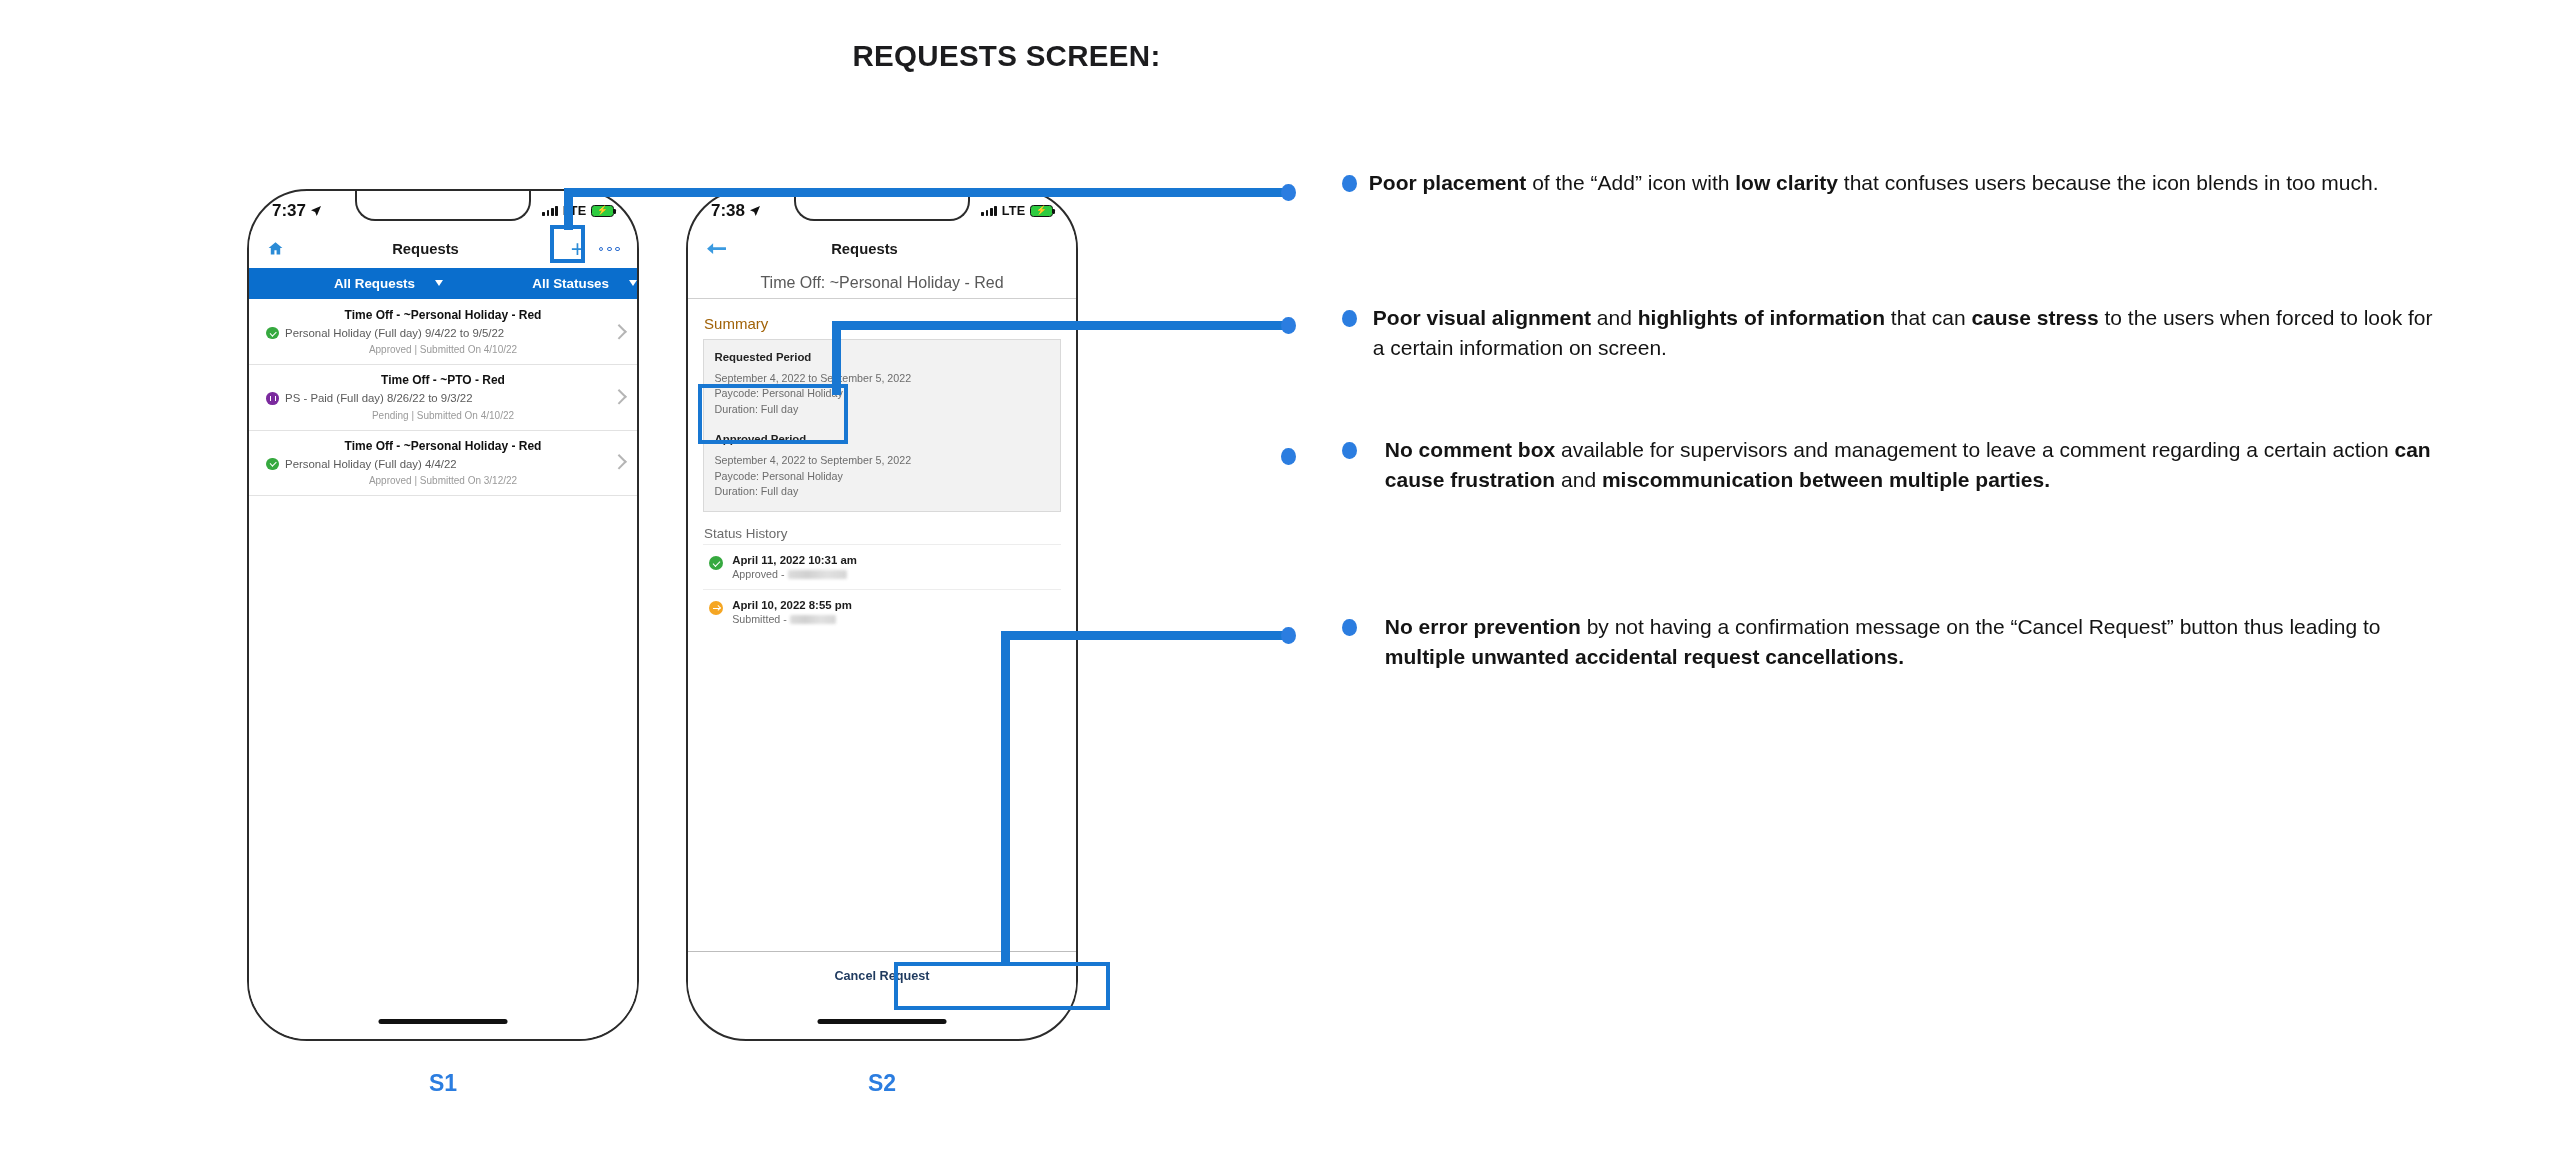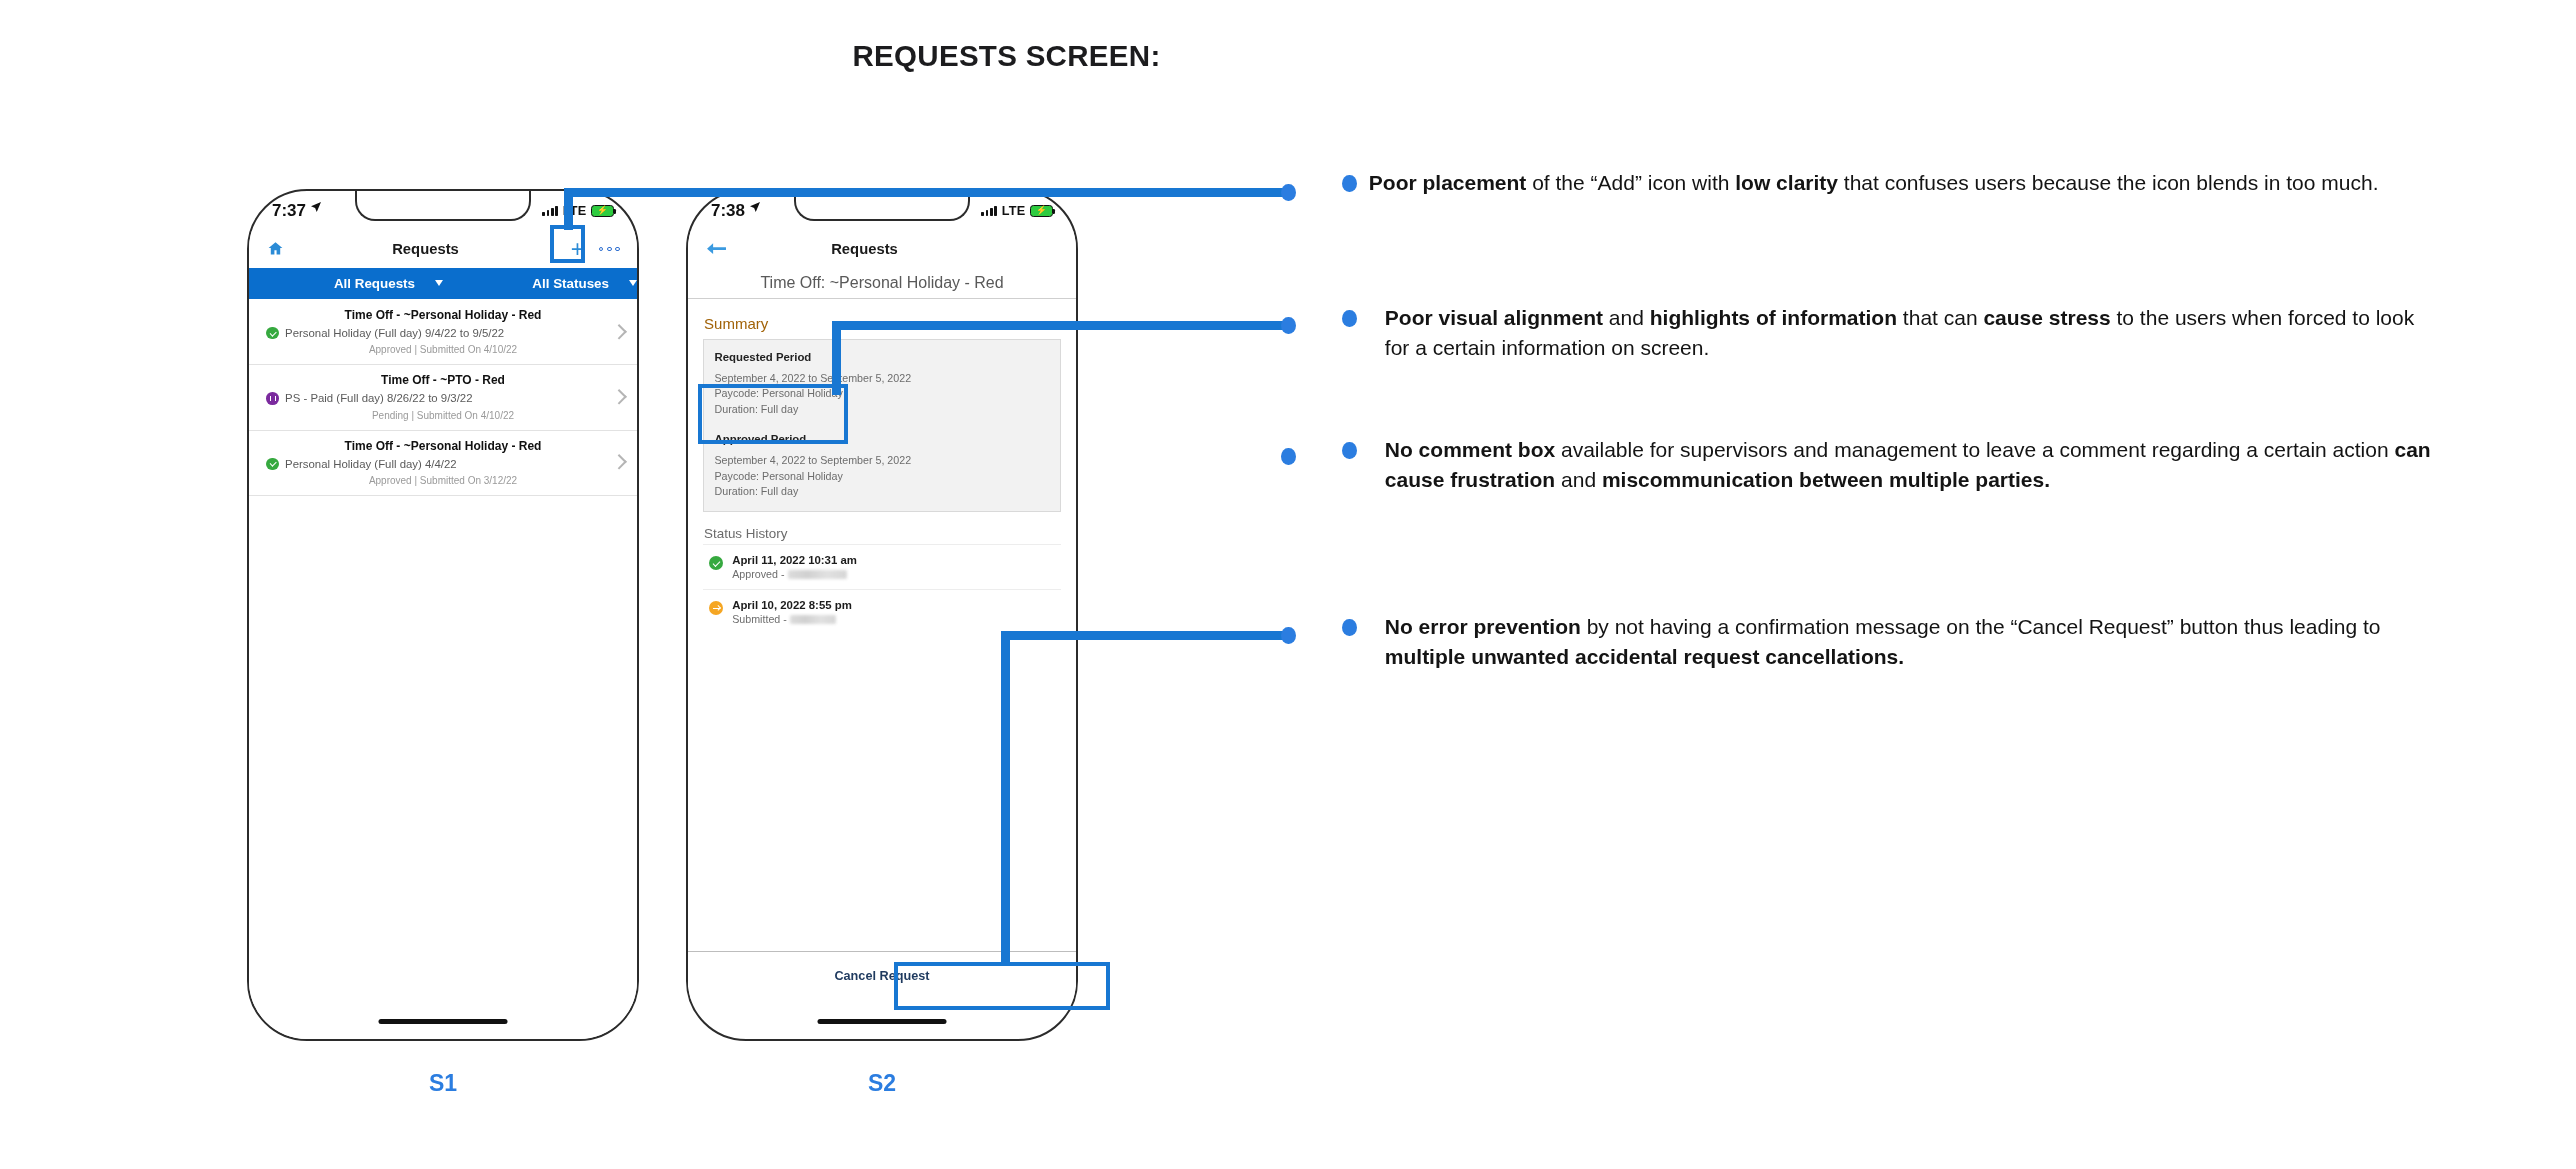--- a/index.html
+++ b/index.html
@@ -47,21 +47,21 @@
     box-sizing:border-box;
     z-index:6;
   }
 
   .statusbar{
     position:absolute;top:0;left:0;right:0;height:39px;
     display:flex;align-items:center;justify-content:space-between;
     padding:0 23px;box-sizing:border-box;
     z-index:4;
   }
-  .sb-time{font-size:17px;font-weight:700;color:#111;display:flex;align-items:flex-start;gap:4px;}
+  .sb-time{font-size:17px;font-weight:700;color:#111;display:flex;align-items:center;gap:4px;}
   .sb-loc{display:inline-block;width:12px;height:12px;}
   .sb-right{display:flex;align-items:center;gap:4.7px;}
   .sb-bars{display:flex;align-items:flex-end;gap:1.7px;height:10.7px;}
   .sb-bars i{display:block;width:2.7px;background:#111;border-radius:0.7px;}
   .sb-bars i:nth-child(1){height:4px;}
   .sb-bars i:nth-child(2){height:6px;}
   .sb-bars i:nth-child(3){height:8px;}
   .sb-bars i:nth-child(4){height:10px;}
   .sb-lte{font-size:12.7px;font-weight:700;color:#111;letter-spacing:0.2px;}
   .sb-batt{
@@ -393,21 +393,21 @@
   <div class="ln" style="left:1001px;top:631px;width:283px;height:8.7px;"></div>
   <div class="dot" style="left:1281px;top:627px;"></div>
 
   <div class="ann" id="ann-1">
       <div style="display: flex; gap: 12px; align-items: flex-start;">
         <span style="width: 14.8px; height: 17.4px; border-radius: 50%; background: rgb(43, 125, 224); flex: 0 0 auto; margin-top: 6.7px;"></span>
         <span><b>Poor placement</b><span> of the “Add” icon with </span><b>low clarity</b><span> that confuses users because the icon blends in too much.</span></span>
       </div>
     </div>
   <div class="ann" id="ann-2">
-      <div style="display: flex; gap: 28px; align-items: flex-start;">
+      <div style="display: flex; gap: 16px; align-items: flex-start;">
         <span style="width: 14.8px; height: 17.4px; border-radius: 50%; background: rgb(43, 125, 224); flex: 0 0 auto; margin-top: 6.7px;"></span>
         <span><b>Poor visual alignment</b><span> and </span><b>highlights of information</b><span> that can </span><b>cause stress</b><span> to the users when forced to look for a certain information on screen.</span></span>
       </div>
     </div>
   <div class="ann" id="ann-3">
       <div style="display: flex; gap: 28px; align-items: flex-start;">
         <span style="width: 14.8px; height: 17.4px; border-radius: 50%; background: rgb(43, 125, 224); flex: 0 0 auto; margin-top: 6.7px;"></span>
         <span><b>No comment box</b><span> available for supervisors and management to leave a comment regarding a certain action </span><b>can cause frustration</b><span> and </span><b>miscommunication between multiple parties.</b></span>
       </div>
     </div>

